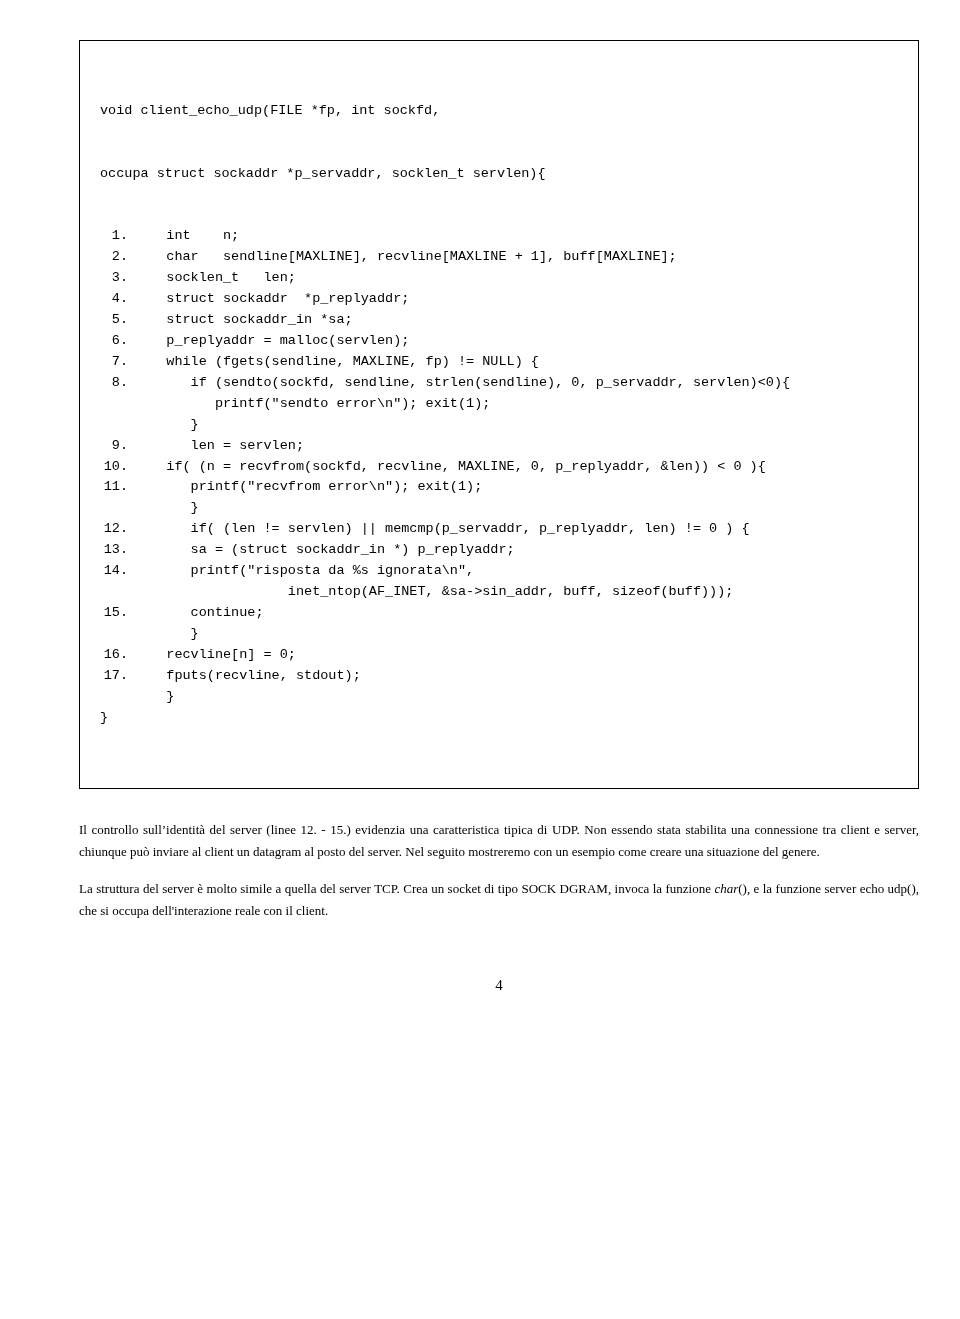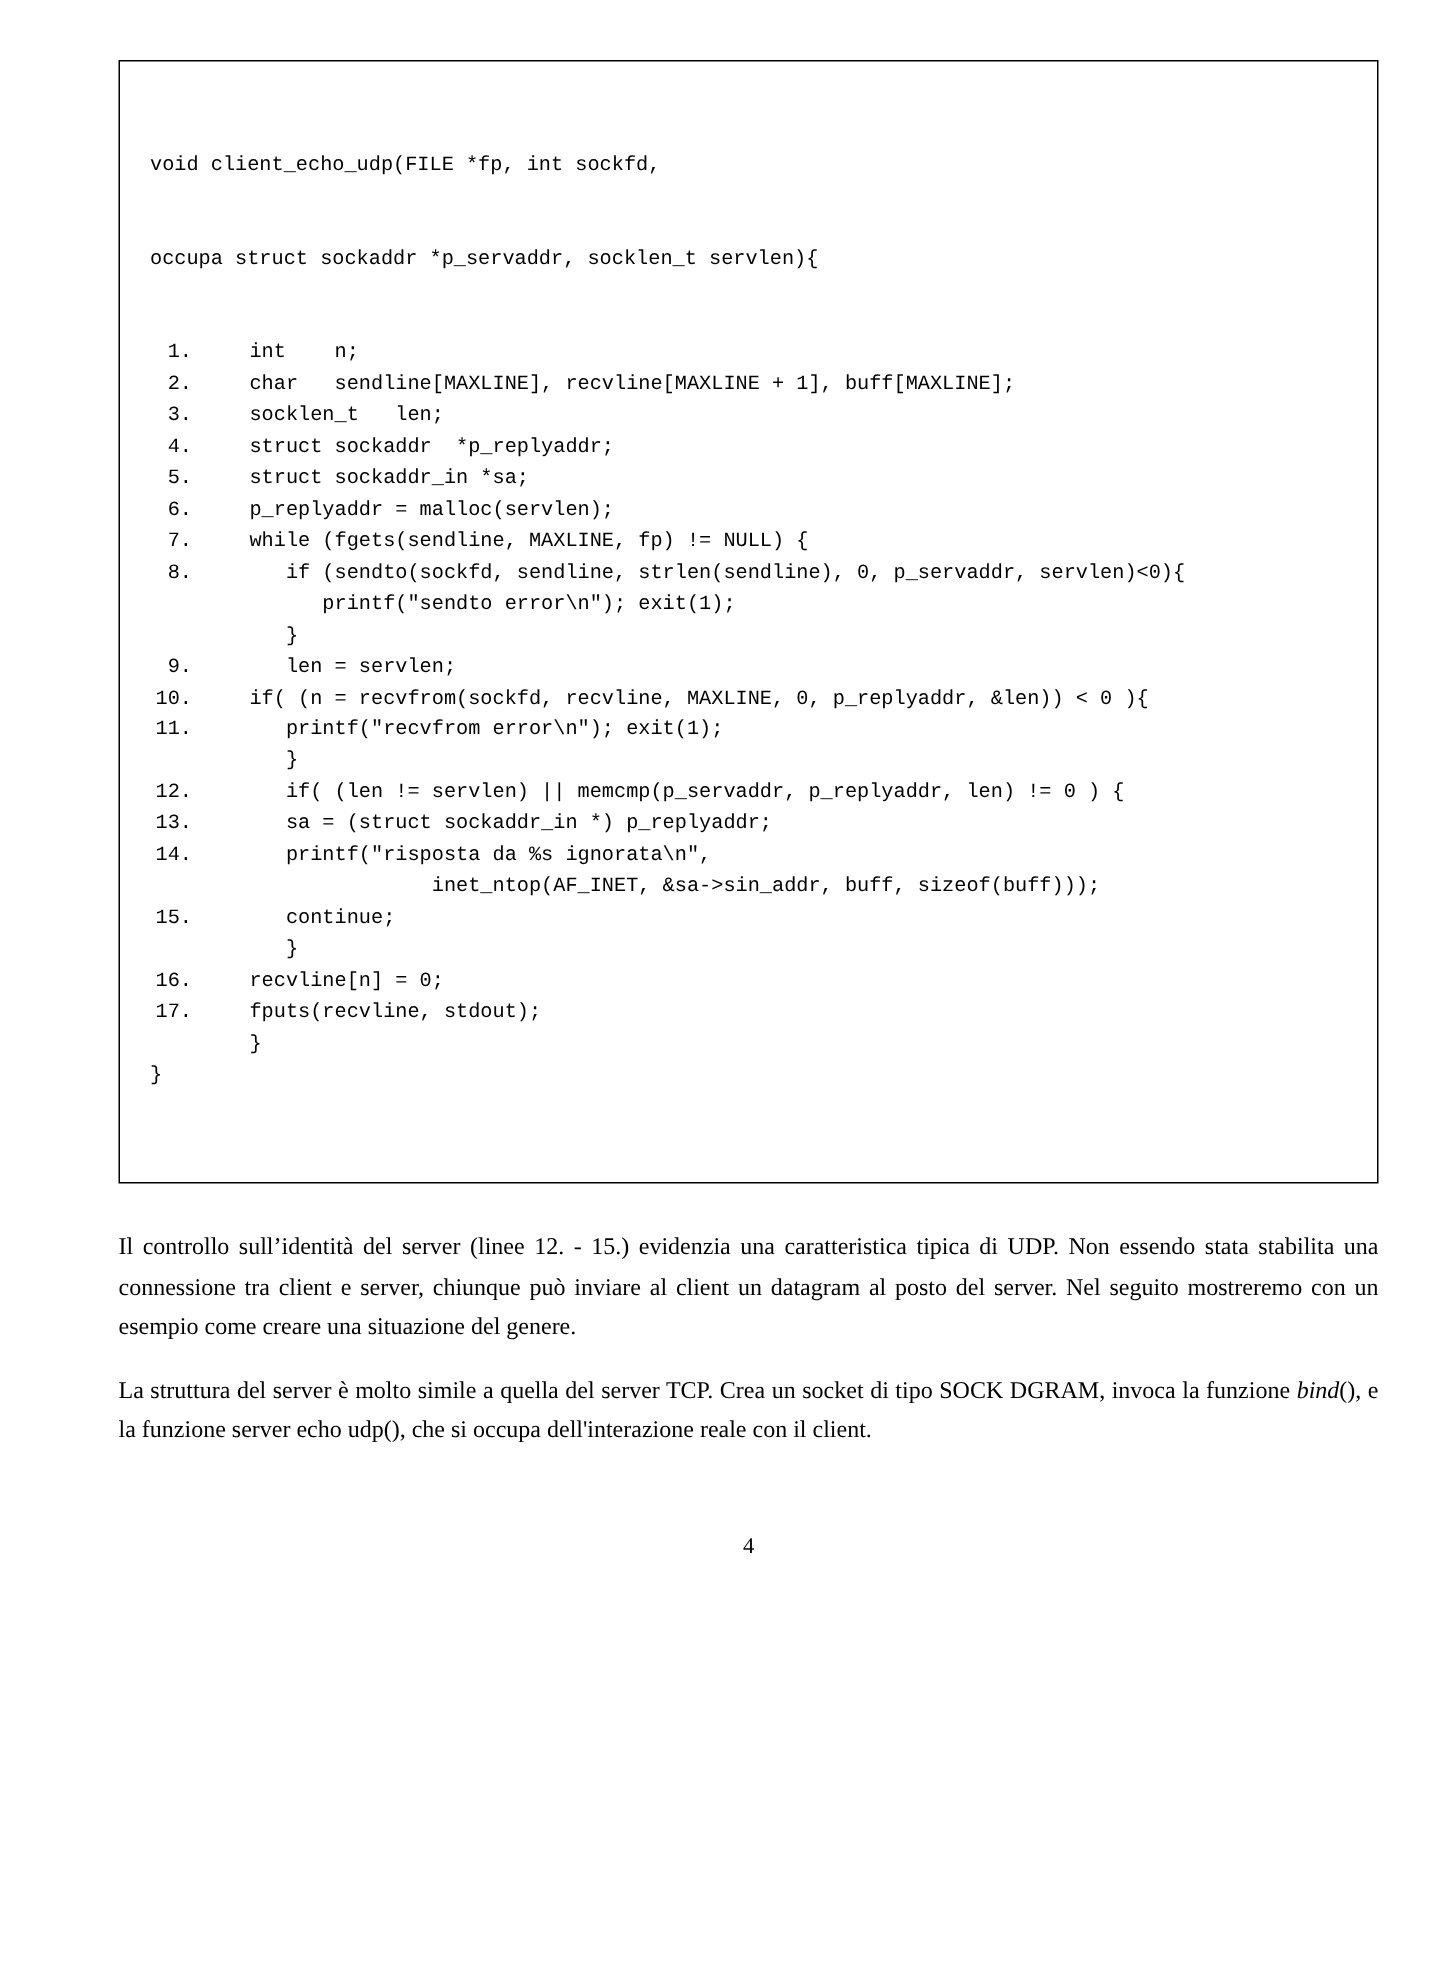--- a/index.html
+++ b/index.html
@@ -52,21 +52,21 @@
       flex-shrink: 0;
     }
 
     .line-code {
       flex: 1;
       white-space: pre;
     }
 
     .body-text {
       font-family: Georgia, 'Times New Roman', Times, serif;
-      font-size: 16px;
+      font-size: 13px;
       line-height: 1.65;
       color: #000;
       margin-bottom: 16px;
       text-align: justify;
     }
 
     .body-text em {
       font-style: italic;
     }
 
@@ -86,18 +86,18 @@
     <div class="line-code">void client_echo_udp(FILE *fp, int sockfd,</div>
     <div class="line-code">occupa struct sockaddr *p_servaddr, socklen_t servlen){</div>
     <div id="numbered-lines-container"><div class="code-line"><span class="line-num">1.</span><span class="line-code">   int    n;</span></div><div class="code-line"><span class="line-num">2.</span><span class="line-code">   char   sendline[MAXLINE], recvline[MAXLINE + 1], buff[MAXLINE];</span></div><div class="code-line"><span class="line-num">3.</span><span class="line-code">   socklen_t   len;</span></div><div class="code-line"><span class="line-num">4.</span><span class="line-code">   struct sockaddr  *p_replyaddr;</span></div><div class="code-line"><span class="line-num">5.</span><span class="line-code">   struct sockaddr_in *sa;</span></div><div class="code-line"><span class="line-num"></span><span class="line-code"></span></div><div class="code-line"><span class="line-num">6.</span><span class="line-code">   p_replyaddr = malloc(servlen);</span></div><div class="code-line"><span class="line-num"></span><span class="line-code"></span></div><div class="code-line"><span class="line-num">7.</span><span class="line-code">   while (fgets(sendline, MAXLINE, fp) != NULL) {</span></div><div class="code-line"><span class="line-num">8.</span><span class="line-code">      if (sendto(sockfd, sendline, strlen(sendline), 0, p_servaddr, servlen)&lt;0){</span></div><div class="code-line"><span class="line-num"></span><span class="line-code">         printf("sendto error\n"); exit(1);</span></div><div class="code-line"><span class="line-num"></span><span class="line-code">      }</span></div><div class="code-line"><span class="line-num">9.</span><span class="line-code">      len = servlen;</span></div><div class="code-line"><span class="line-num">10.</span><span class="line-code">   if( (n = recvfrom(sockfd, recvline, MAXLINE, 0, p_replyaddr, &amp;len)) &lt; 0 ){</span></div><div class="code-line"><span class="line-num">11.</span><span class="line-code">      printf("recvfrom error\n"); exit(1);</span></div><div class="code-line"><span class="line-num"></span><span class="line-code">      }</span></div><div class="code-line"><span class="line-num"></span><span class="line-code"></span></div><div class="code-line"><span class="line-num">12.</span><span class="line-code">      if( (len != servlen) || memcmp(p_servaddr, p_replyaddr, len) != 0 ) {</span></div><div class="code-line"><span class="line-num">13.</span><span class="line-code">      sa = (struct sockaddr_in *) p_replyaddr;</span></div><div class="code-line"><span class="line-num">14.</span><span class="line-code">      printf("risposta da %s ignorata\n",</span></div><div class="code-line"><span class="line-num"></span><span class="line-code">                  inet_ntop(AF_INET, &amp;sa-&gt;sin_addr, buff, sizeof(buff)));</span></div><div class="code-line"><span class="line-num">15.</span><span class="line-code">      continue;</span></div><div class="code-line"><span class="line-num"></span><span class="line-code">      }</span></div><div class="code-line"><span class="line-num">16.</span><span class="line-code">   recvline[n] = 0;</span></div><div class="code-line"><span class="line-num">17.</span><span class="line-code">   fputs(recvline, stdout);</span></div><div class="code-line"><span class="line-num"></span><span class="line-code">   }</span></div><div class="code-line"><span class="line-code">}</span></div></div>
   </div>
 
   <div class="body-text">
     <span>Il controllo sull’identità del server (linee 12. - 15.) evidenzia una caratteristica tipica di UDP. Non essendo stata stabilita una connessione tra client e server, chiunque può inviare al client un datagram al posto del server. Nel seguito mostreremo con un esempio come creare una situazione del genere.</span>
   </div>
 
   <div class="body-text">
-    <span>La struttura del server è molto simile a quella del server TCP. Crea un socket di tipo SOCK DGRAM, invoca la funzione <em>bind</em>(), e la funzione server echo udp(), che si occupa dell'interazione reale con il client.</span>
+    <span>La struttura del server è molto simile a quella del server TCP. Crea un socket di tipo SOCK DGRAM, invoca la funzione <em>char</em>(), e la funzione server echo udp(), che si occupa dell'interazione reale con il client.</span>
   </div>
 
   <div class="page-number">4</div>
 
 </div>
 
 </body></html>

